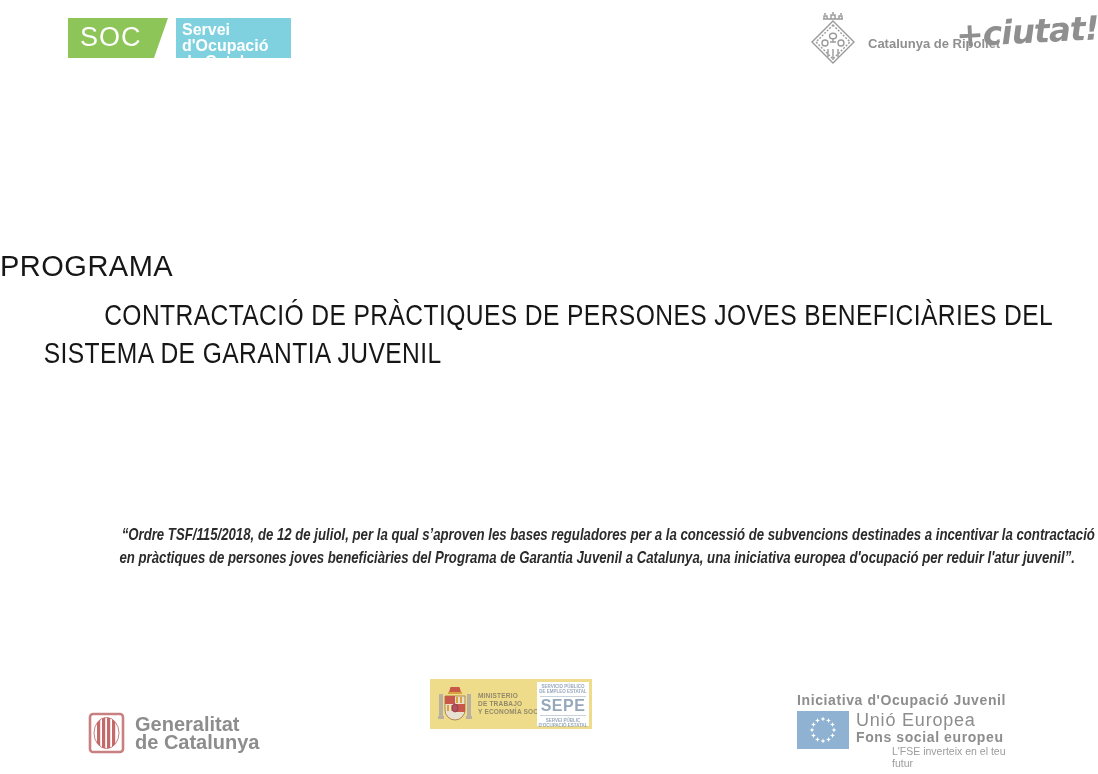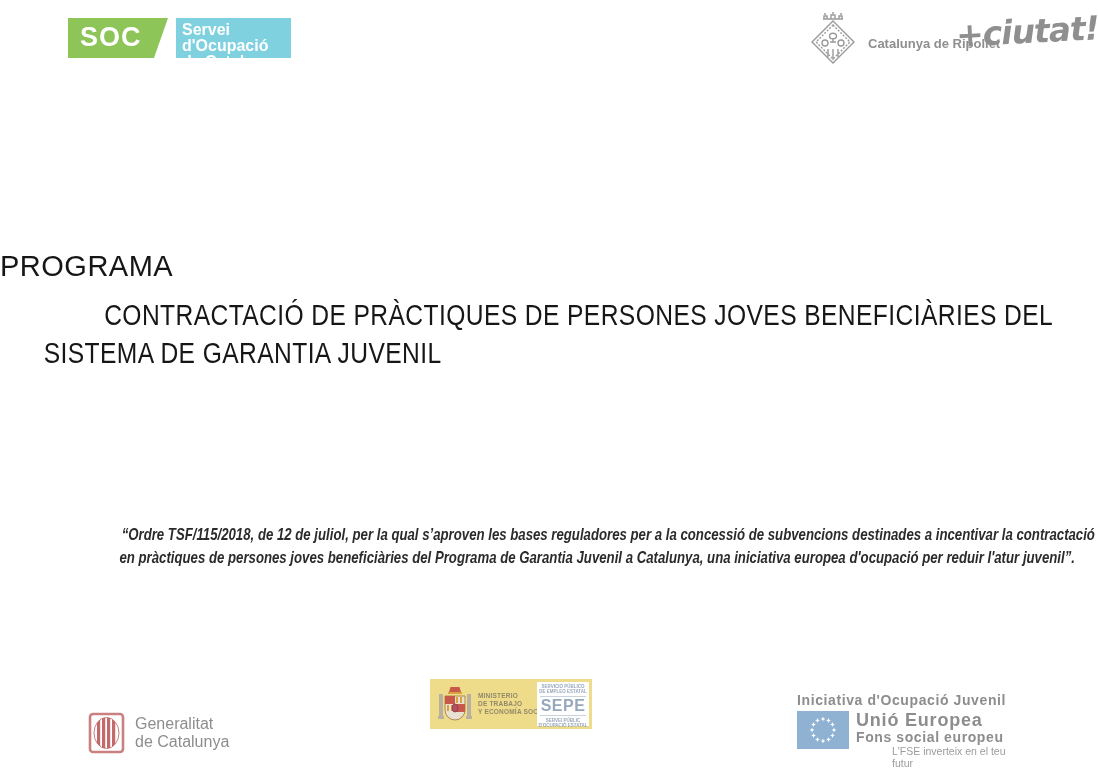--- a/index.html
+++ b/index.html
@@ -8,21 +8,21 @@
     background:#ffffff; overflow:hidden;
     font-family:"Liberation Sans", sans-serif;
   }
 
   
   .soc-logo { position:absolute; left:68px; top:18px; width:219px; height:40px; }
   .soc-green { position:absolute; left:0; top:0; width:100px; height:40px; background:#8ec558;
                clip-path:polygon(0 0,100% 0,86% 100%,0 100%); }
   .soc-blue  { position:absolute; left:104px; top:0; width:115px; height:40px; background:#7fd1e0;
                clip-path:polygon(0 0,100% 0,100% 100%,-12% 100%); margin-left:4px; }
-  .soc-acronym { position:absolute; left:12px; top:4px; color:#fff; font-weight:bold;
+  .soc-acronym { position:absolute; left:12px; top:4px; color:#fff; font-weight:normal;
                  font-size:27px; letter-spacing:1px; }
   .soc-name { position:absolute; left:114px; top:4px; color:#fff; font-weight:bold;
               font-size:16px; line-height:16px; }
 
   
   .ripollet { position:absolute; left:806px; top:8px; width:262px; height:60px; color:#8f8f8f; }
   .ripollet-shield { position:absolute; left:0; top:2px; }
   .ripollet-name { position:absolute; left:62px; top:28px; font-size:13px; font-weight:bold;
                    color:#8f8f8f; }
   .ripollet-tagline { position:absolute; left:150px; top:4px; font-size:33px; font-weight:bold;
@@ -42,41 +42,41 @@
   
   .quote-line1 { top:525px; }
   .quote-line2 { top:548px; }
   .quote-line1 .cond, .quote-line2 .cond {
     display:inline-block; transform:scaleX(0.80); transform-origin:center;
     font-size:16.5px; font-style:italic; font-weight:bold; color:#2b2b2b;
   }
 
   
   .generalitat { position:absolute; left:88px; top:712px; display:flex; align-items:center; }
-  .gen-text { margin-left:10px; font-size:16px; font-weight:normal; color:#8d8d8d; line-height:18px; }
+  .gen-text { margin-left:10px; font-size:20px; font-weight:bold; color:#8d8d8d; line-height:18px; }
 
   
   .ministerio { position:absolute; left:430px; top:679px; width:162px; height:50px;
                 background:#eedc8b; }
   .min-coat { position:absolute; left:7px; top:5px; }
   .min-text { position:absolute; left:48px; top:13px; font-size:6.5px; font-weight:bold;
               color:#93896a; line-height:8px; letter-spacing:0.2px; }
   .sepe-box { position:absolute; right:3px; top:3px; width:52px; height:44px; background:#fff;
               text-align:center; color:#97a8bb; }
   .sepe-tiny { font-size:4.5px; font-weight:bold; line-height:5px; margin-top:2px; }
   .sepe-word { font-size:16px; font-weight:bold; letter-spacing:0.5px; line-height:18px;
                border-top:1px solid #c8d2dc; border-bottom:1px solid #c8d2dc; margin:2px 3px; }
 
   
   .eu { position:absolute; left:797px; top:692px; width:230px; color:#8d8d8d; }
   .eu-title { font-size:14px; font-weight:bold; letter-spacing:0.6px; }
   .eu-row { display:flex; margin-top:3px; }
   .eu-flag { flex:0 0 auto; }
   .eu-textcol { margin-left:7px; }
-  .eu-union { font-size:18px; font-weight:bold; letter-spacing:0.8px; line-height:19px; }
+  .eu-union { font-size:18px; font-weight:normal; letter-spacing:0.8px; line-height:19px; }
   .eu-fund  { font-size:14px; font-weight:bold; letter-spacing:0.6px; line-height:15px; }
   .eu-motto { font-size:10.5px; color:#9c9c9c; line-height:12px;margin-left:36px; }
 </style>
 </head>
 <body>
 
 <div class="page">
 
   <div class="soc-logo">
     <div class="soc-green"></div>

